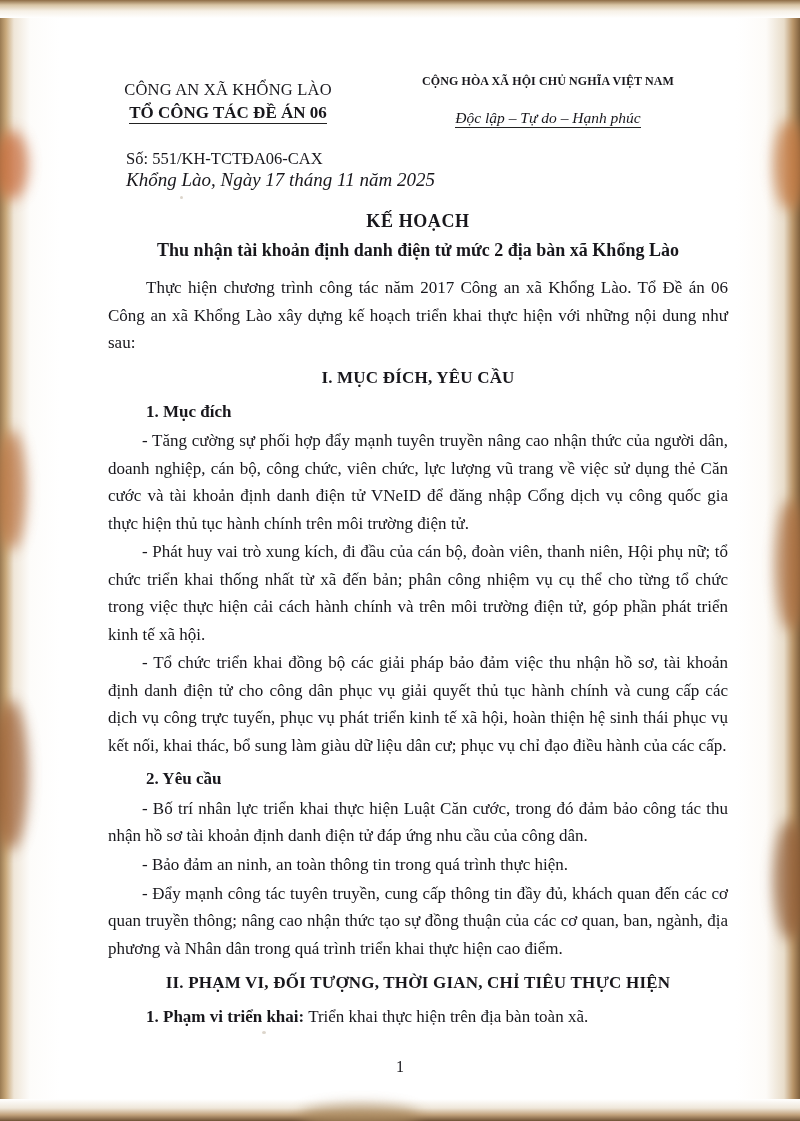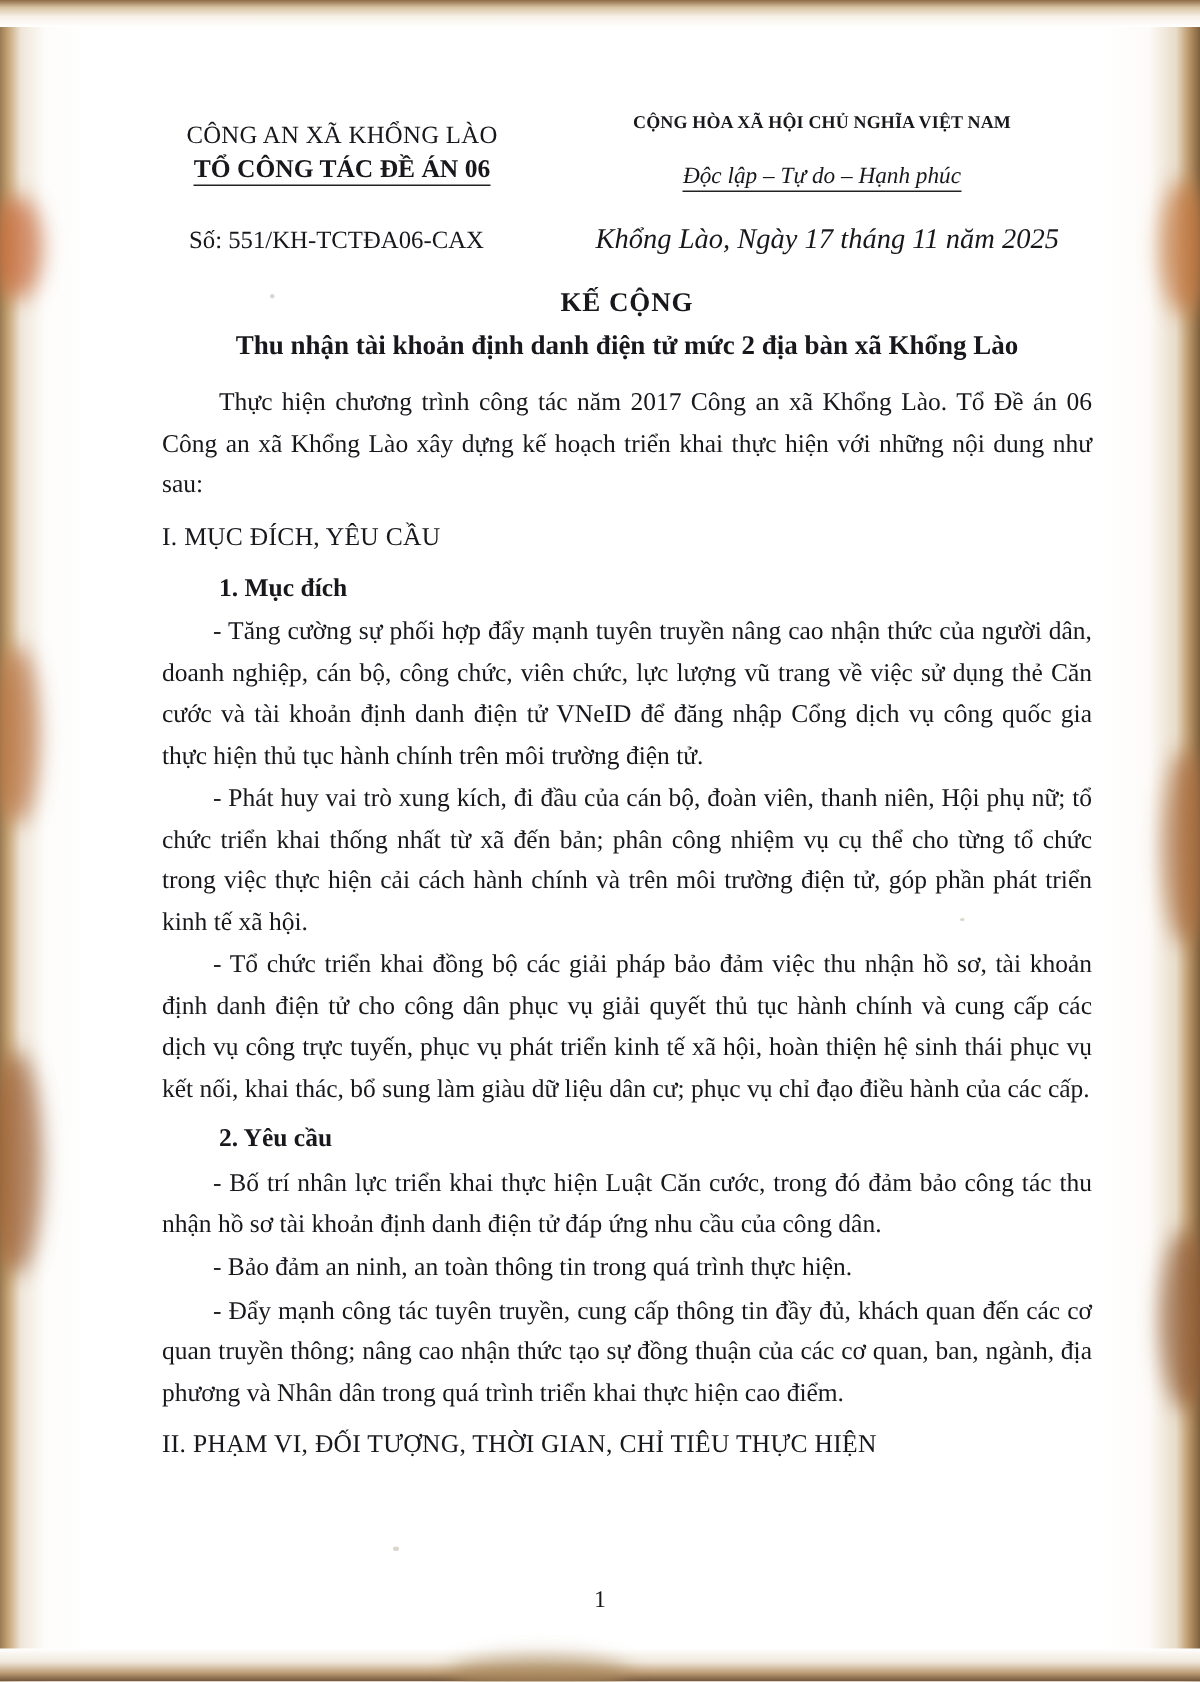--- a/index.html
+++ b/index.html
@@ -109,20 +109,21 @@
   .nat-line2 .u {
     border-bottom: 1.4px solid #222;
     padding-bottom: 1px;
   }
 
   .subhead {
     display: flex;
     justify-content: space-between;
     align-items: baseline;
     margin-top: 22px;
+    flex-direction: column;
   }
   .doc-number {
     font-size: 16.5px;
     margin-left: 18px;
   }
   .place-date {
     font-style: italic;
     font-size: 19px;
     margin-right: 22px;
   }
@@ -153,21 +154,22 @@
   }
   .p {
     margin: 0 0 1px 0;
     text-indent: 38px;
     text-align: justify;
   }
   .p.dash {
     text-indent: 34px;
   }
   .h-center {
-    font-weight: normal;
+    text-align: center;
+    font-weight: bold;
     text-indent: 0;
     font-size: 17px;
     margin: 7px 0 2px 0;
     letter-spacing: .2px;
   }
   .h-sub {
     font-weight: bold;
     text-indent: 38px;
     margin: 6px 0 2px 0;
   }
@@ -221,40 +223,41 @@
         <div class="nat-line2"><span class="u">Độc lập – Tự do – Hạnh phúc</span></div>
       </div>
     </div>
 
     <div class="subhead">
       <div class="doc-number">Số: 551/KH-TCTĐA06-CAX</div>
       <div class="place-date">Khổng Lào, Ngày 17 tháng 11 năm 2025</div>
     </div>
 
     <div class="title-block">
-      <div class="title-main">KẾ CỘNG</div>
+      <div class="title-main">KẾ HOẠCH</div>
       <div class="title-sub">Thu nhận tài khoản định danh điện tử mức 2 địa bàn xã Khổng Lào</div>
     </div>
 
     <div class="body-text">
 
       <p class="p">Thực hiện chương trình công tác năm 2017 Công an xã Khổng Lào. Tổ Đề án 06 Công an xã Khổng Lào xây dựng kế hoạch triển khai thực hiện với những nội dung như sau:</p>
 
       <p class="h-center">I. MỤC ĐÍCH, YÊU CẦU</p>
       <p class="h-sub">1. Mục đích</p>
       <p class="p dash">- Tăng cường sự phối hợp đẩy mạnh tuyên truyền nâng cao nhận thức của người dân, doanh nghiệp, cán bộ, công chức, viên chức, lực lượng vũ trang về việc sử dụng thẻ Căn cước và tài khoản định danh điện tử VNeID để đăng nhập Cổng dịch vụ công quốc gia thực hiện thủ tục hành chính trên môi trường điện tử.</p>
       <p class="p dash">- Phát huy vai trò xung kích, đi đầu của cán bộ, đoàn viên, thanh niên, Hội phụ nữ; tổ chức triển khai thống nhất từ xã đến bản; phân công nhiệm vụ cụ thể cho từng tổ chức trong việc thực hiện cải cách hành chính và trên môi trường điện tử, góp phần phát triển kinh tế xã hội.</p>
       <p class="p dash">- Tổ chức triển khai đồng bộ các giải pháp bảo đảm việc thu nhận hồ sơ, tài khoản định danh điện tử cho công dân phục vụ giải quyết thủ tục hành chính và cung cấp các dịch vụ công trực tuyến, phục vụ phát triển kinh tế xã hội, hoàn thiện hệ sinh thái phục vụ kết nối, khai thác, bổ sung làm giàu dữ liệu dân cư; phục vụ chỉ đạo điều hành của các cấp.</p>
 
       <p class="h-sub">2. Yêu cầu</p>
       <p class="p dash">- Bố trí nhân lực triển khai thực hiện Luật Căn cước, trong đó đảm bảo công tác thu nhận hồ sơ tài khoản định danh điện tử đáp ứng nhu cầu của công dân.</p>
       <p class="p dash">- Bảo đảm an ninh, an toàn thông tin trong quá trình thực hiện.</p>
       <p class="p dash">- Đẩy mạnh công tác tuyên truyền, cung cấp thông tin đầy đủ, khách quan đến các cơ quan truyền thông; nâng cao nhận thức tạo sự đồng thuận của các cơ quan, ban, ngành, địa phương và Nhân dân trong quá trình triển khai thực hiện cao điểm.</p>
 
       <p class="h-center">II. PHẠM VI, ĐỐI TƯỢNG, THỜI GIAN, CHỈ TIÊU THỰC HIỆN</p>
+      <p class="h-inline"><b>1. Phạm vi triển khai:</b><span> Triển khai thực hiện trên địa bàn toàn xã.</span></p>
 
     </div>
   </div>
 
   <div class="page-number">1</div>
 
   <div class="speck" style="left:180px; top:196px; width:3px; height:3px;"></div>
   <div class="speck" style="left:262px; top:1031px; width:4px; height:3px;"></div>
   <div class="speck" style="left:640px; top:612px; width:3px; height:2px;"></div>
 </div>

